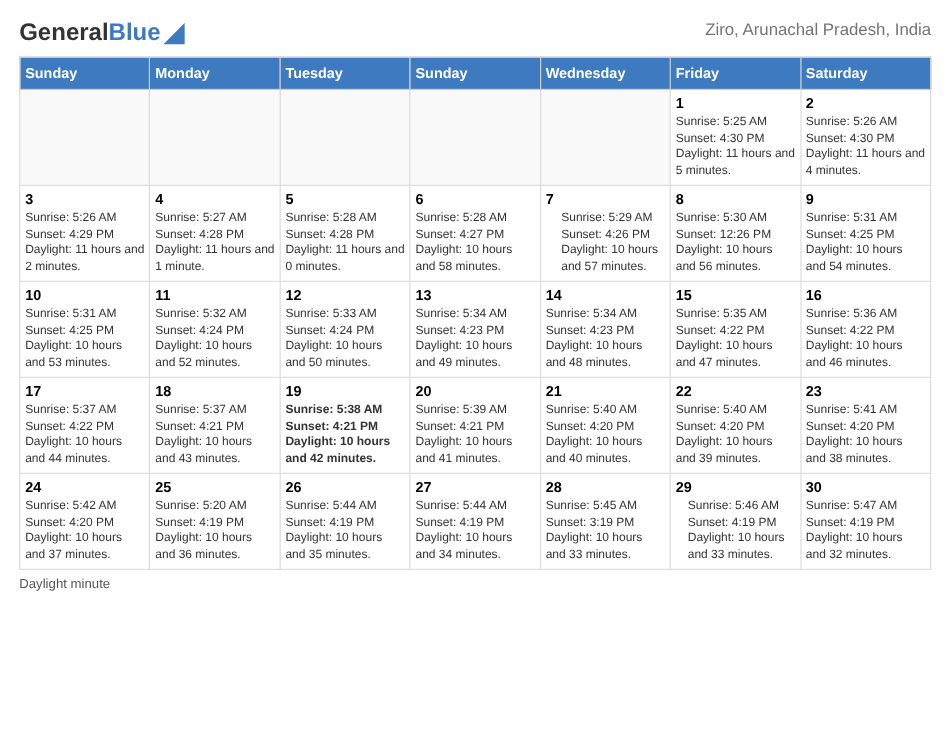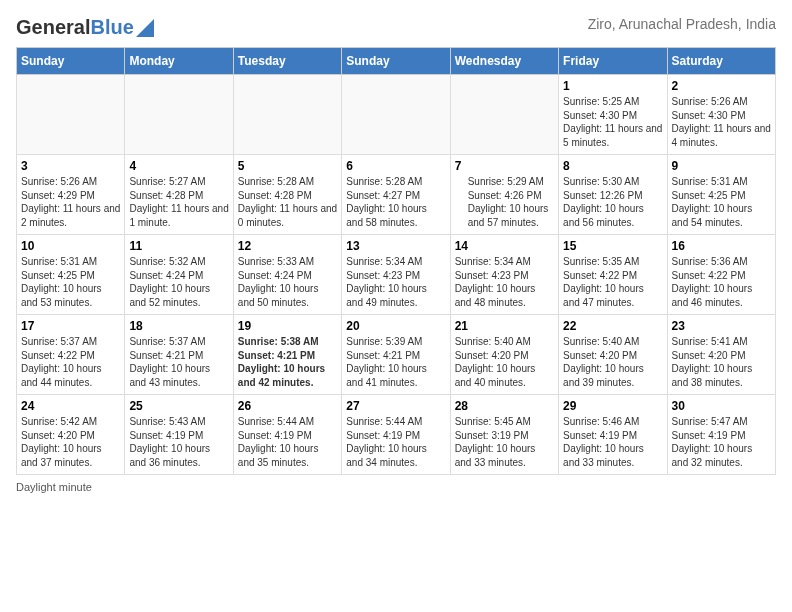--- a/index.html
+++ b/index.html
@@ -269,21 +269,21 @@
       </tr>
       <tr>
         <td>
           <span class="day-number">24</span>
           <div class="day-info" style="white-space: pre-line;">Sunrise: 5:42 AM
 Sunset: 4:20 PM
 Daylight: 10 hours and 37 minutes.</div>
         </td>
         <td>
           <span class="day-number">25</span>
-          <div class="day-info" style="white-space: pre-line;">Sunrise: 5:43 AM
+          <div class="day-info" style="white-space: pre-line;">Sunrise: 5:20 AM
 Sunset: 4:19 PM
 Daylight: 10 hours and 36 minutes.</div>
         </td>
         <td>
           <span class="day-number">26</span>
           <div class="day-info" style="white-space: pre-line;">Sunrise: 5:44 AM
 Sunset: 4:19 PM
 Daylight: 10 hours and 35 minutes.</div>
         </td>
         <td>
@@ -293,21 +293,21 @@
 Daylight: 10 hours and 34 minutes.</div>
         </td>
         <td>
           <span class="day-number">28</span>
           <div class="day-info" style="white-space: pre-line;">Sunrise: 5:45 AM
 Sunset: 3:19 PM
 Daylight: 10 hours and 33 minutes.</div>
         </td>
         <td>
           <span class="day-number">29</span>
-          <div class="day-info" style="white-space: pre-line;">Sunrise: 5:46 AM
+          <div class="day-info" style="white-space: pre-line; margin-left: 10px;">Sunrise: 5:46 AM
 Sunset: 4:19 PM
 Daylight: 10 hours and 33 minutes.</div>
         </td>
         <td>
           <span class="day-number">30</span>
           <div class="day-info" style="white-space: pre-line;">Sunrise: 5:47 AM
 Sunset: 4:19 PM
 Daylight: 10 hours and 32 minutes.</div>
         </td>
       </tr>

